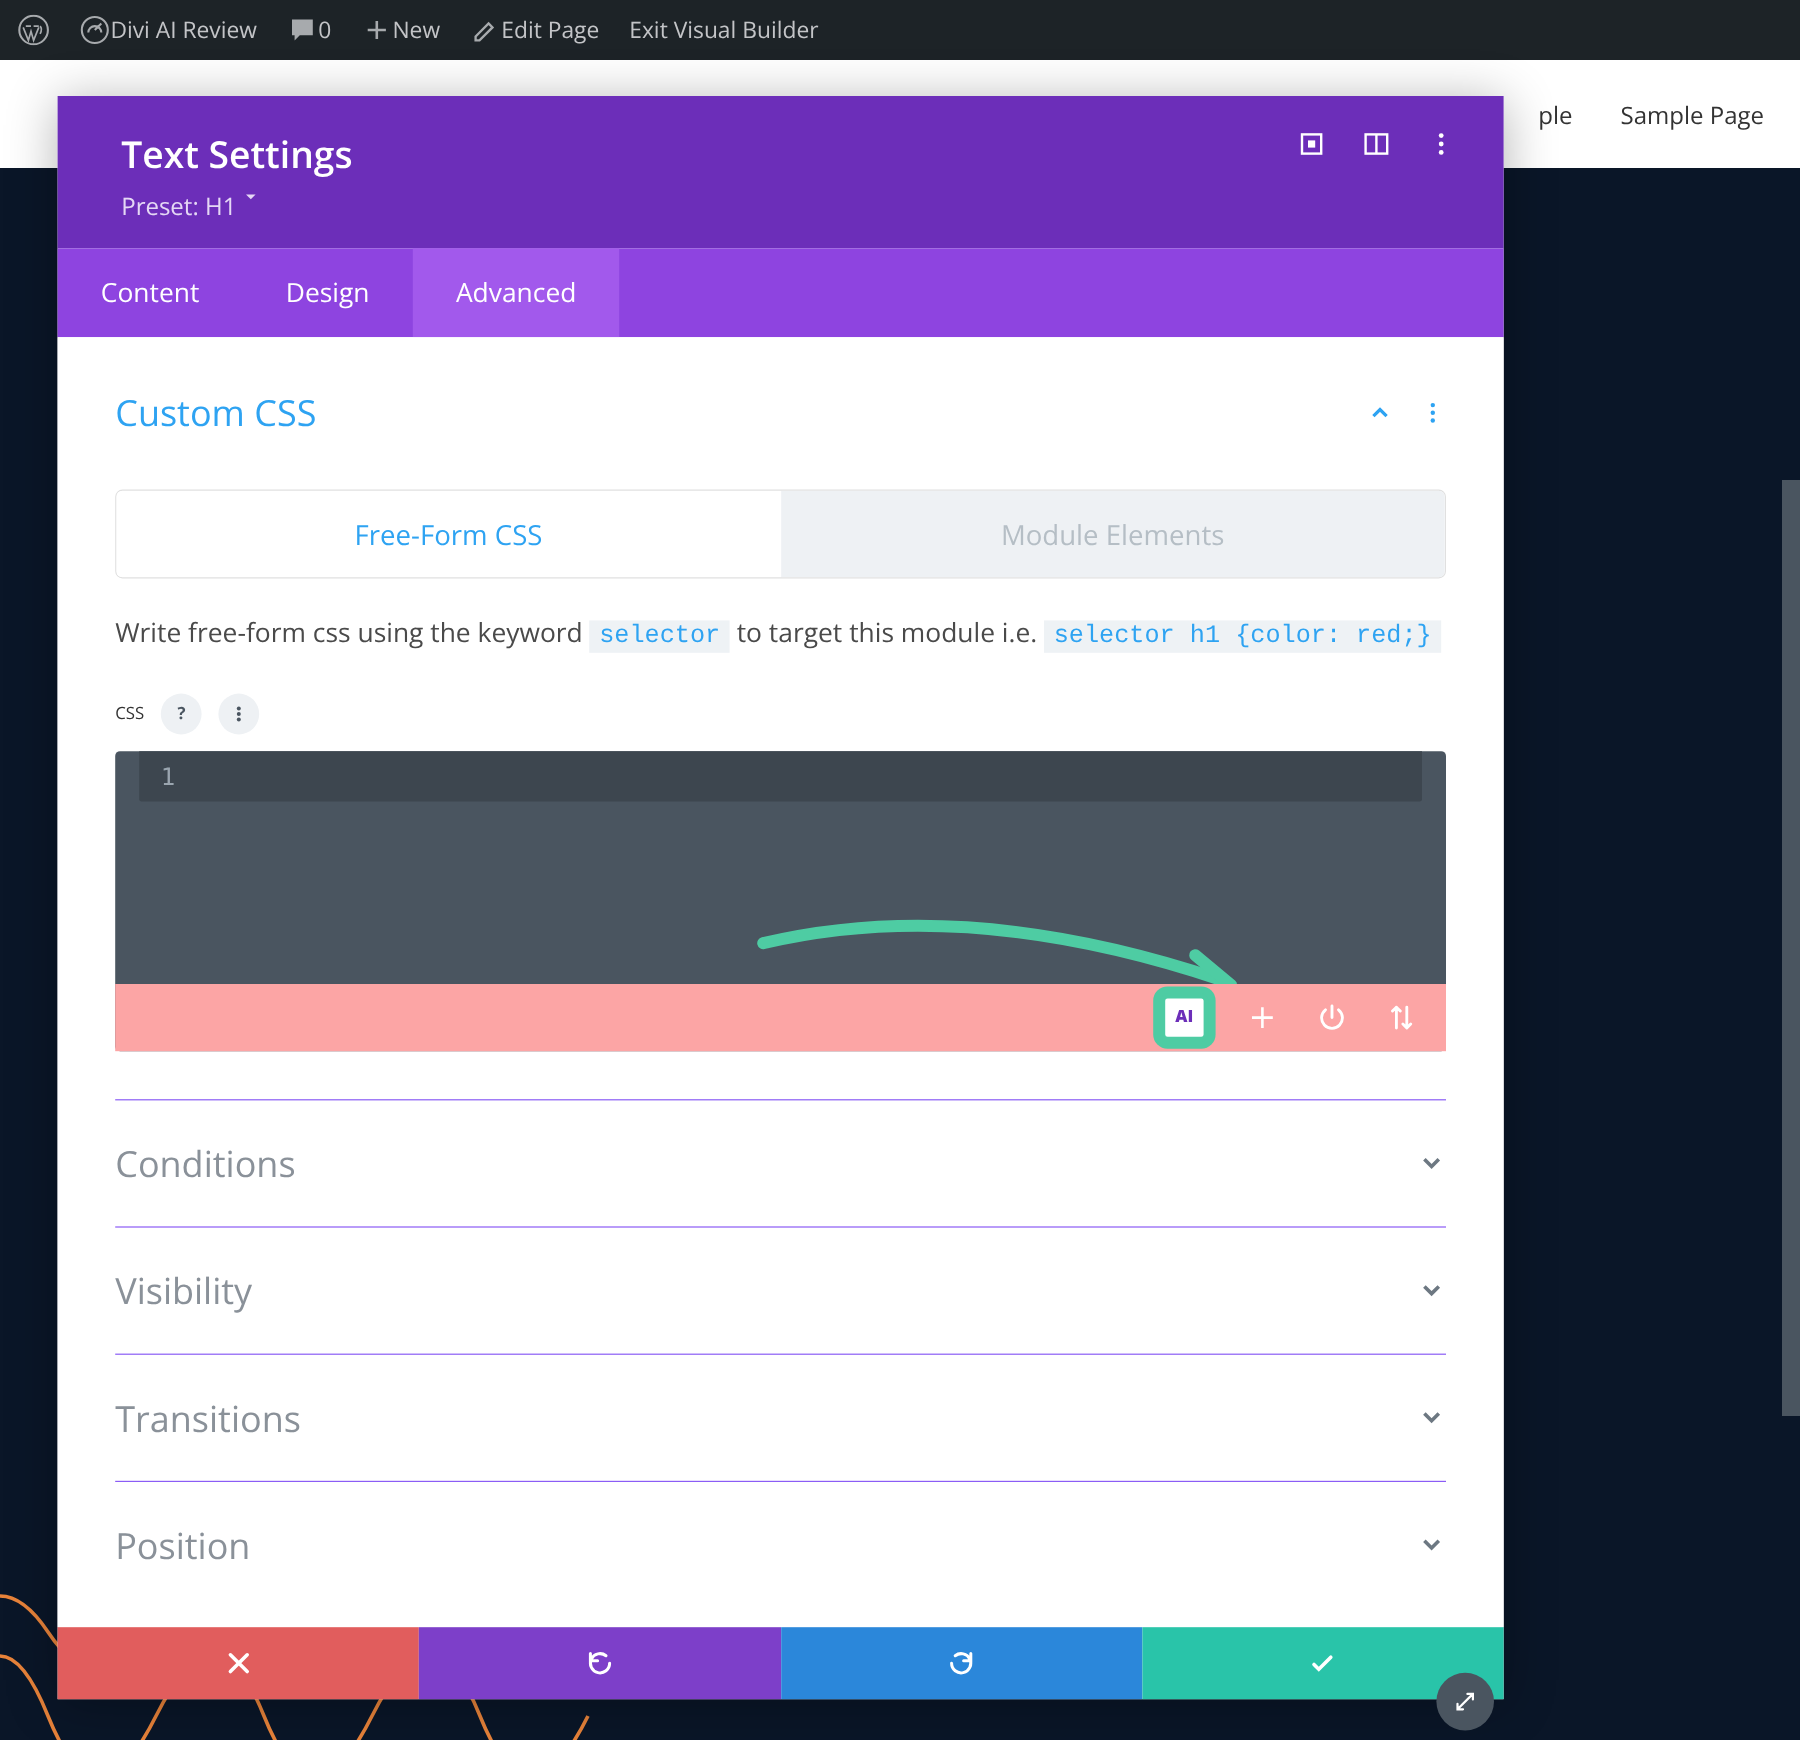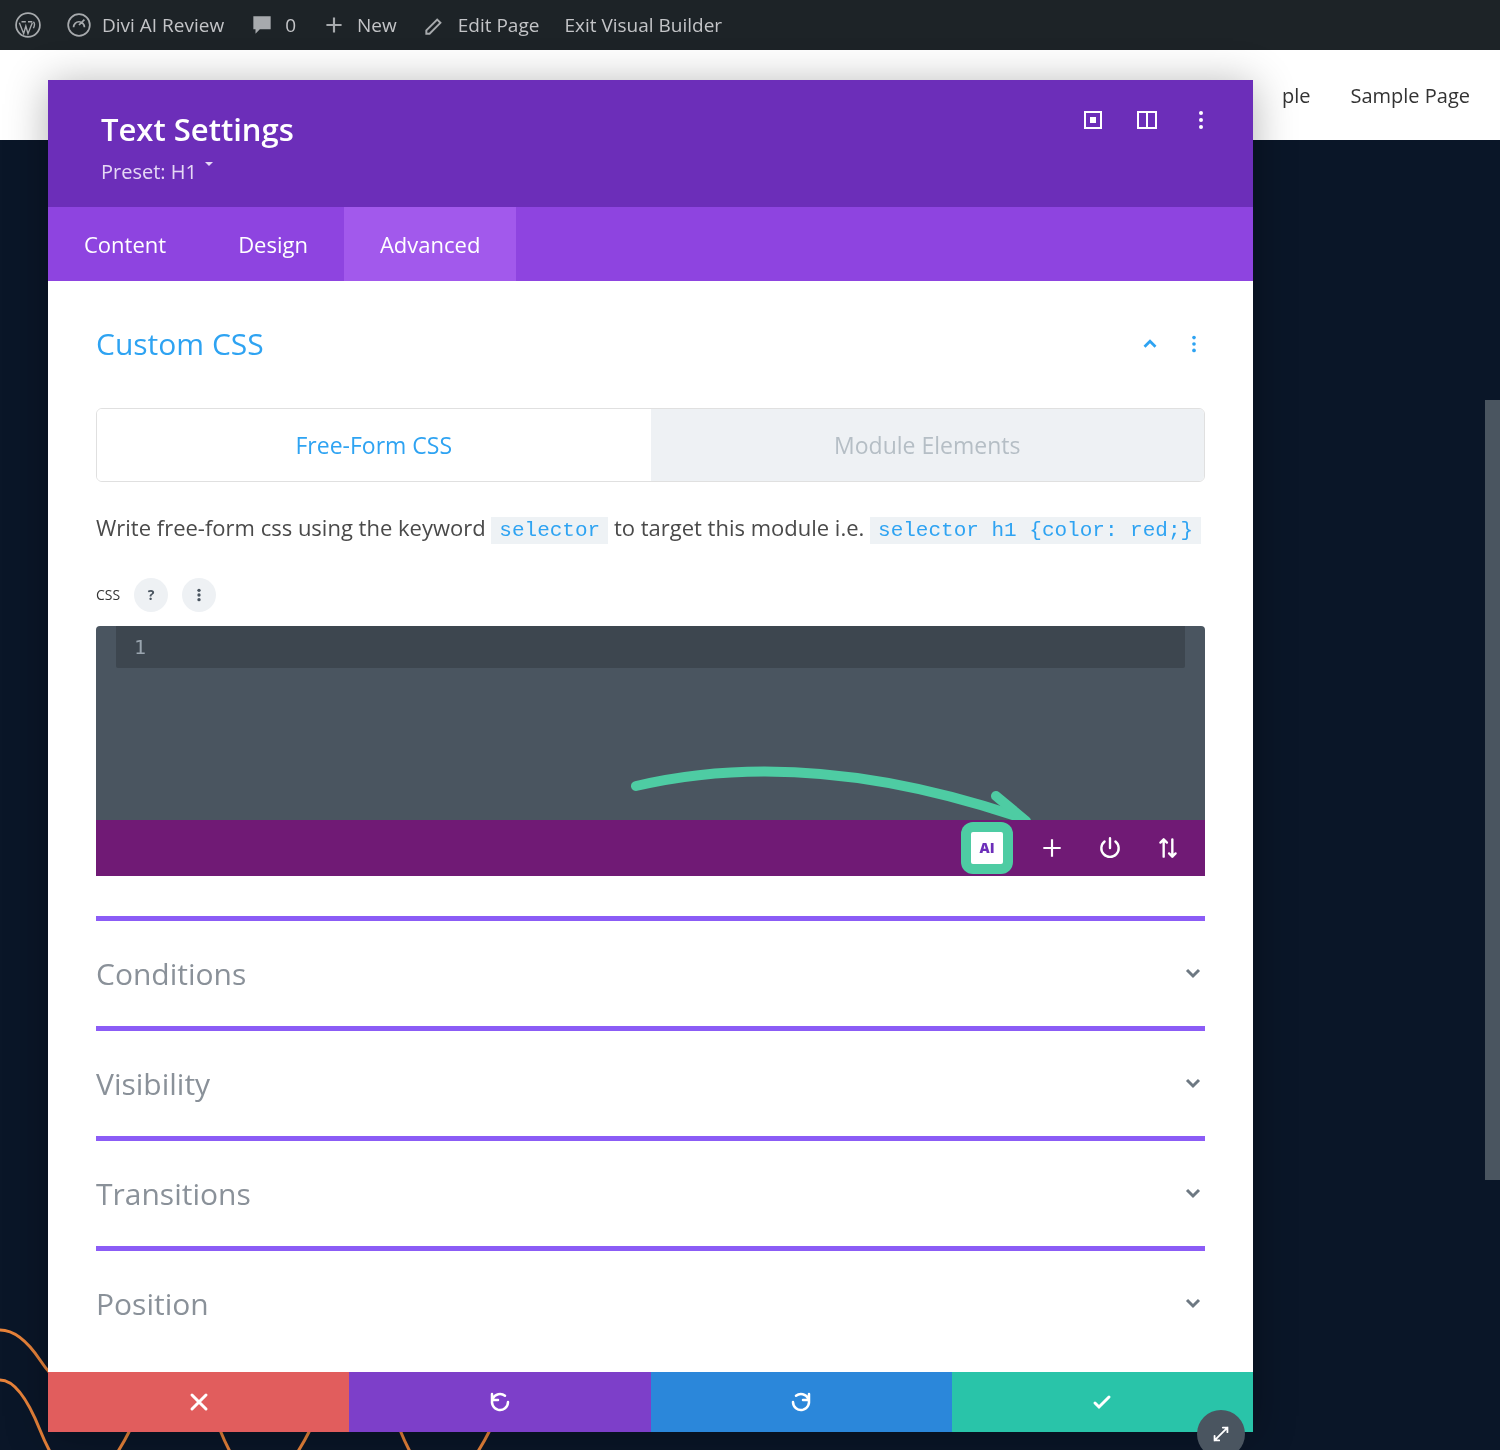--- a/index.html
+++ b/index.html
@@ -19,21 +19,20 @@
   display: flex;
   align-items: center;
   padding: 0 15px;
   gap: 25px;
   color: #c3c4c7;
   font-size: 19px;
 }
 .wp-admin-bar .item {
   display: flex;
   align-items: center;
-  gap: 10px;
   cursor: pointer;
 }
 .wp-admin-bar svg { width: 26px; height: 26px; fill: #a7aaad; }
 
 
 .page-bg-top {
   position: absolute;
   top: 50px;
   left: 0;
   right: 0;
@@ -206,21 +205,21 @@
   font-family: monospace;
   font-size: 20px;
   margin: 0 20px;
   border-radius: 0 0 2px 2px;
 }
 .code-toolbar {
   position: absolute;
   bottom: 0;
   left: 0; right: 0;
   height: 56px;
-  background: #701a75;
+  background: #fca5a5;
   display: flex;
   justify-content: flex-end;
   align-items: center;
   gap: 32px;
   padding-right: 24px;
 }
 .code-toolbar .tool-icon { width: 26px; height: 26px; fill: #fff; cursor: pointer; }
 .ai-button {
   width: 40px; height: 40px;
   background: #fff;
@@ -240,21 +239,21 @@
   position: absolute;
   pointer-events: none;
 }
 
 
 .collapsed-section {
   display: flex;
   justify-content: space-between;
   align-items: center;
   padding: 32px 0;
-  border-top: 5px solid #8b5cf6;
+  border-top: 1px solid #8b5cf6;
   cursor: pointer;
 }
 .collapsed-section .title { color: #8a9199; font-size: 30px; }
 .collapsed-section svg { width: 24px; height: 24px; fill: #6d7882; }
 
 
 .modal-footer {
   display: flex;
   height: 60px;
 }

